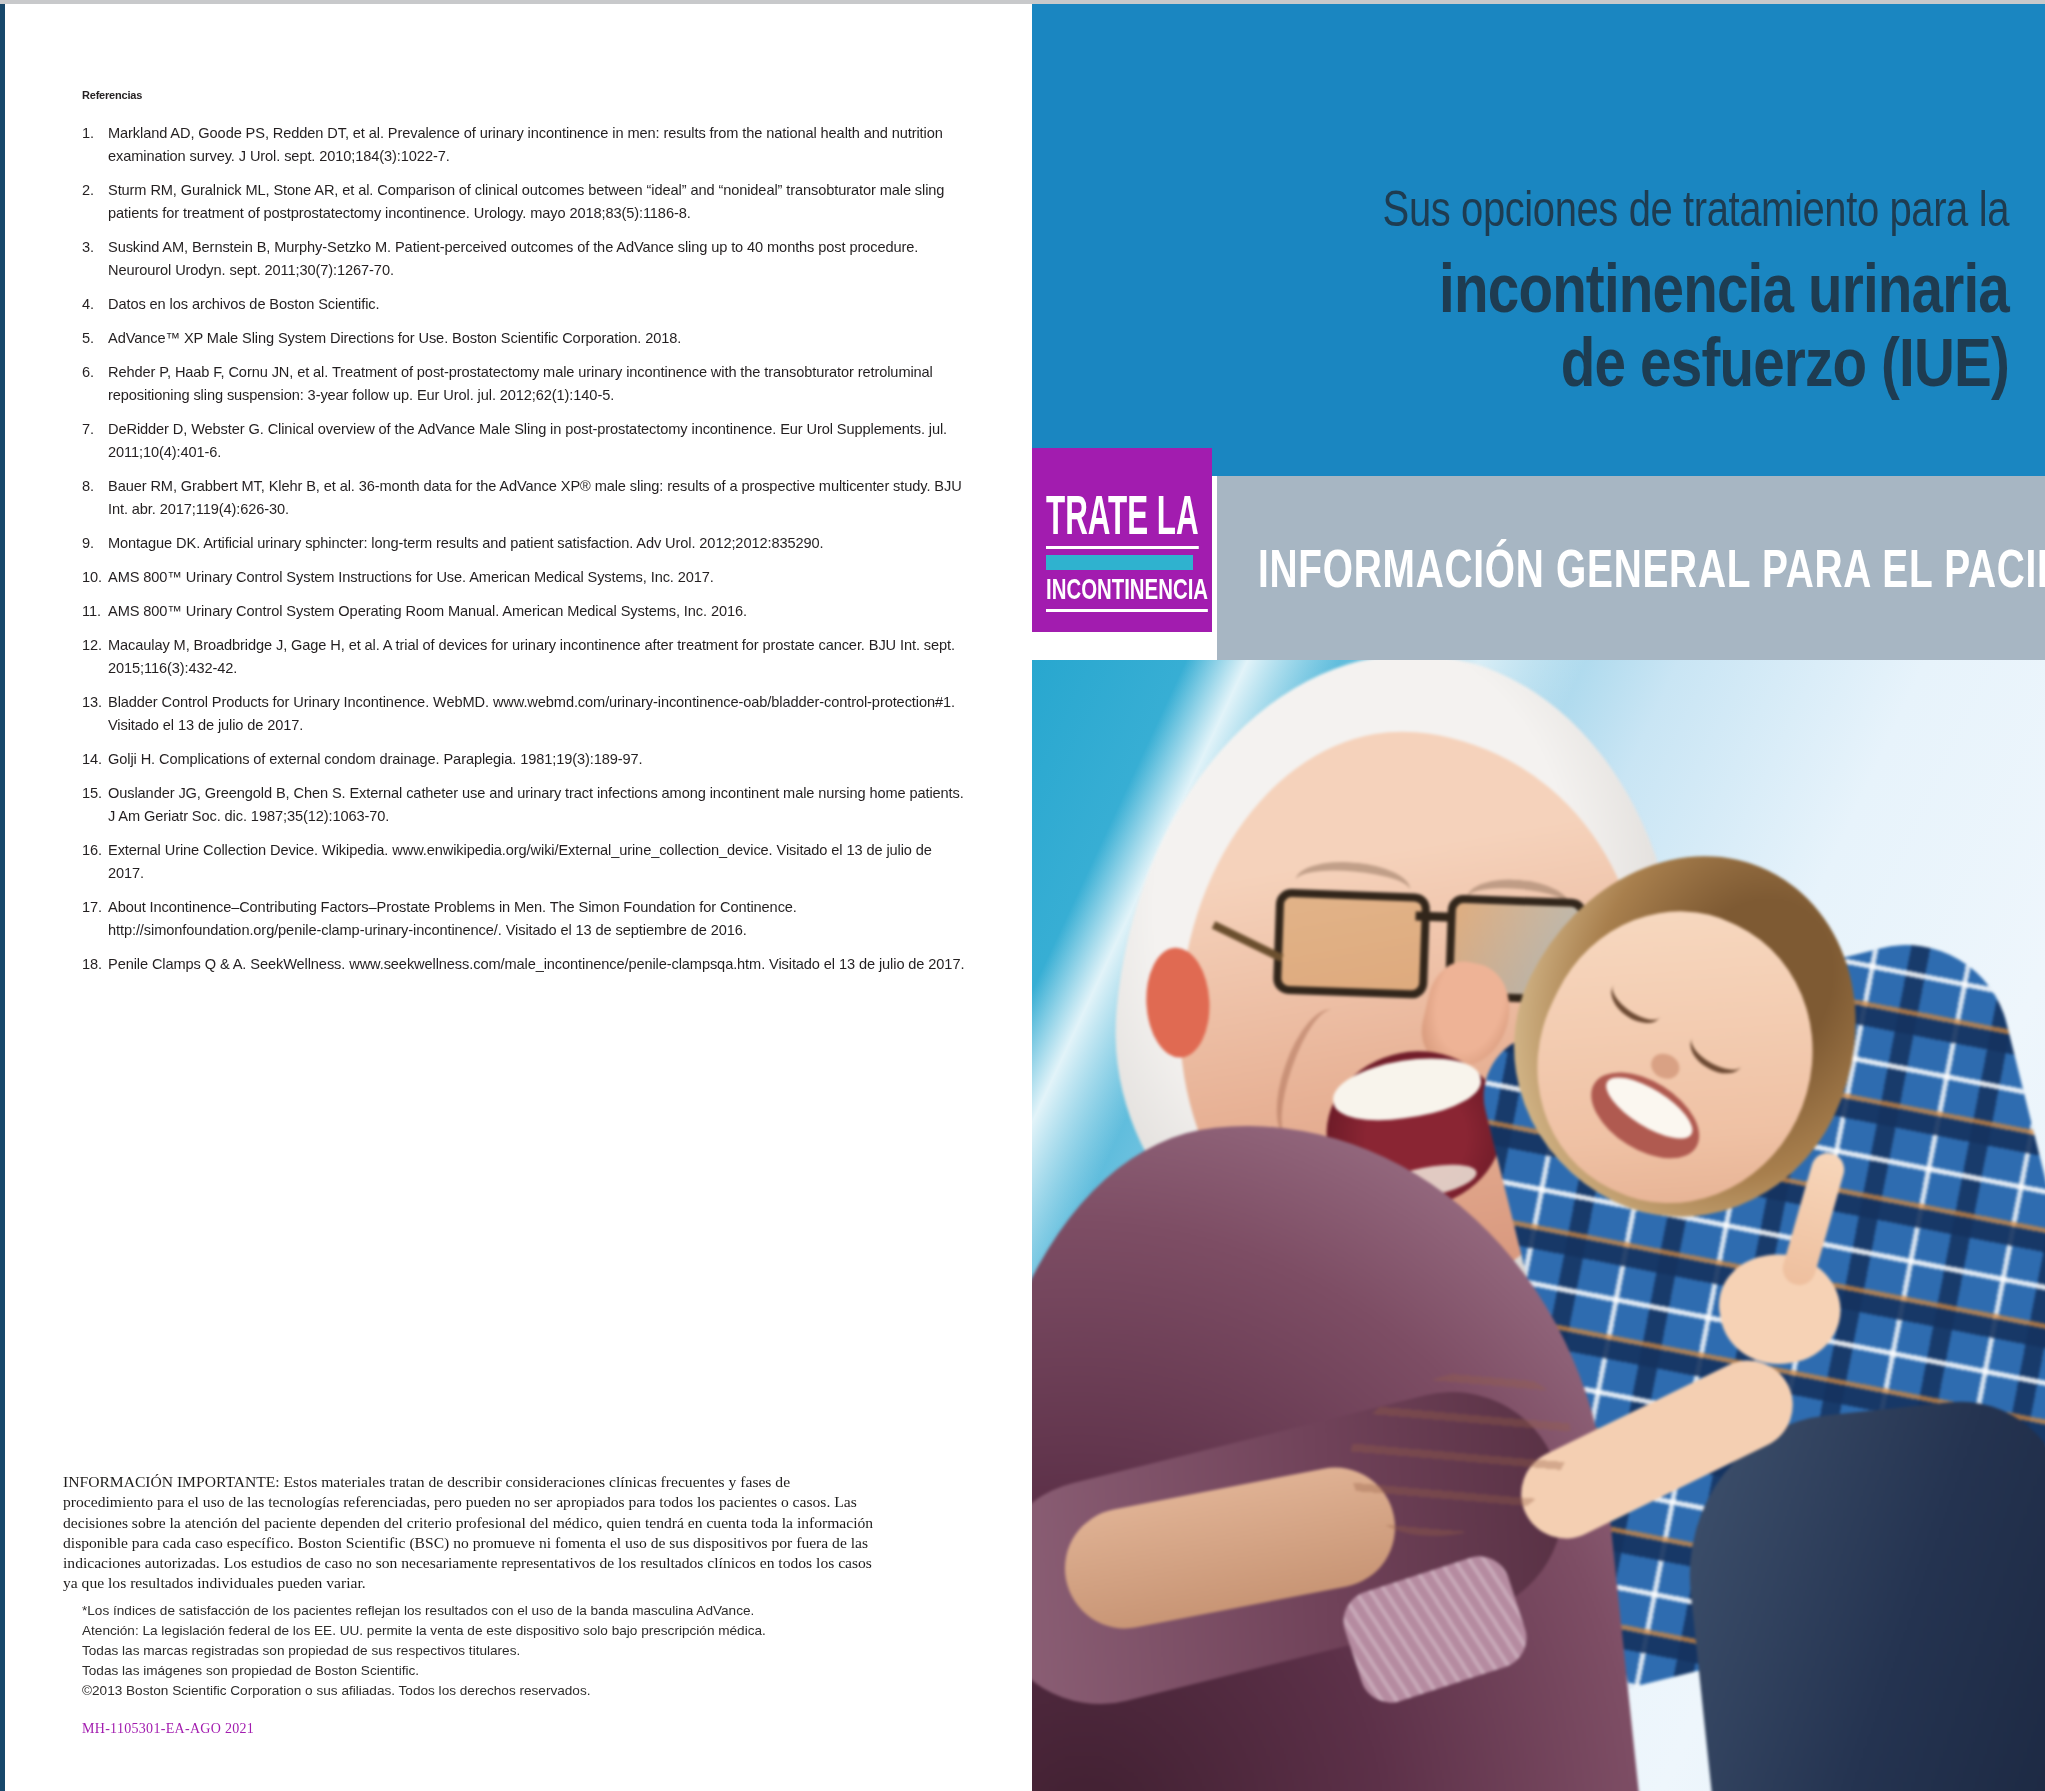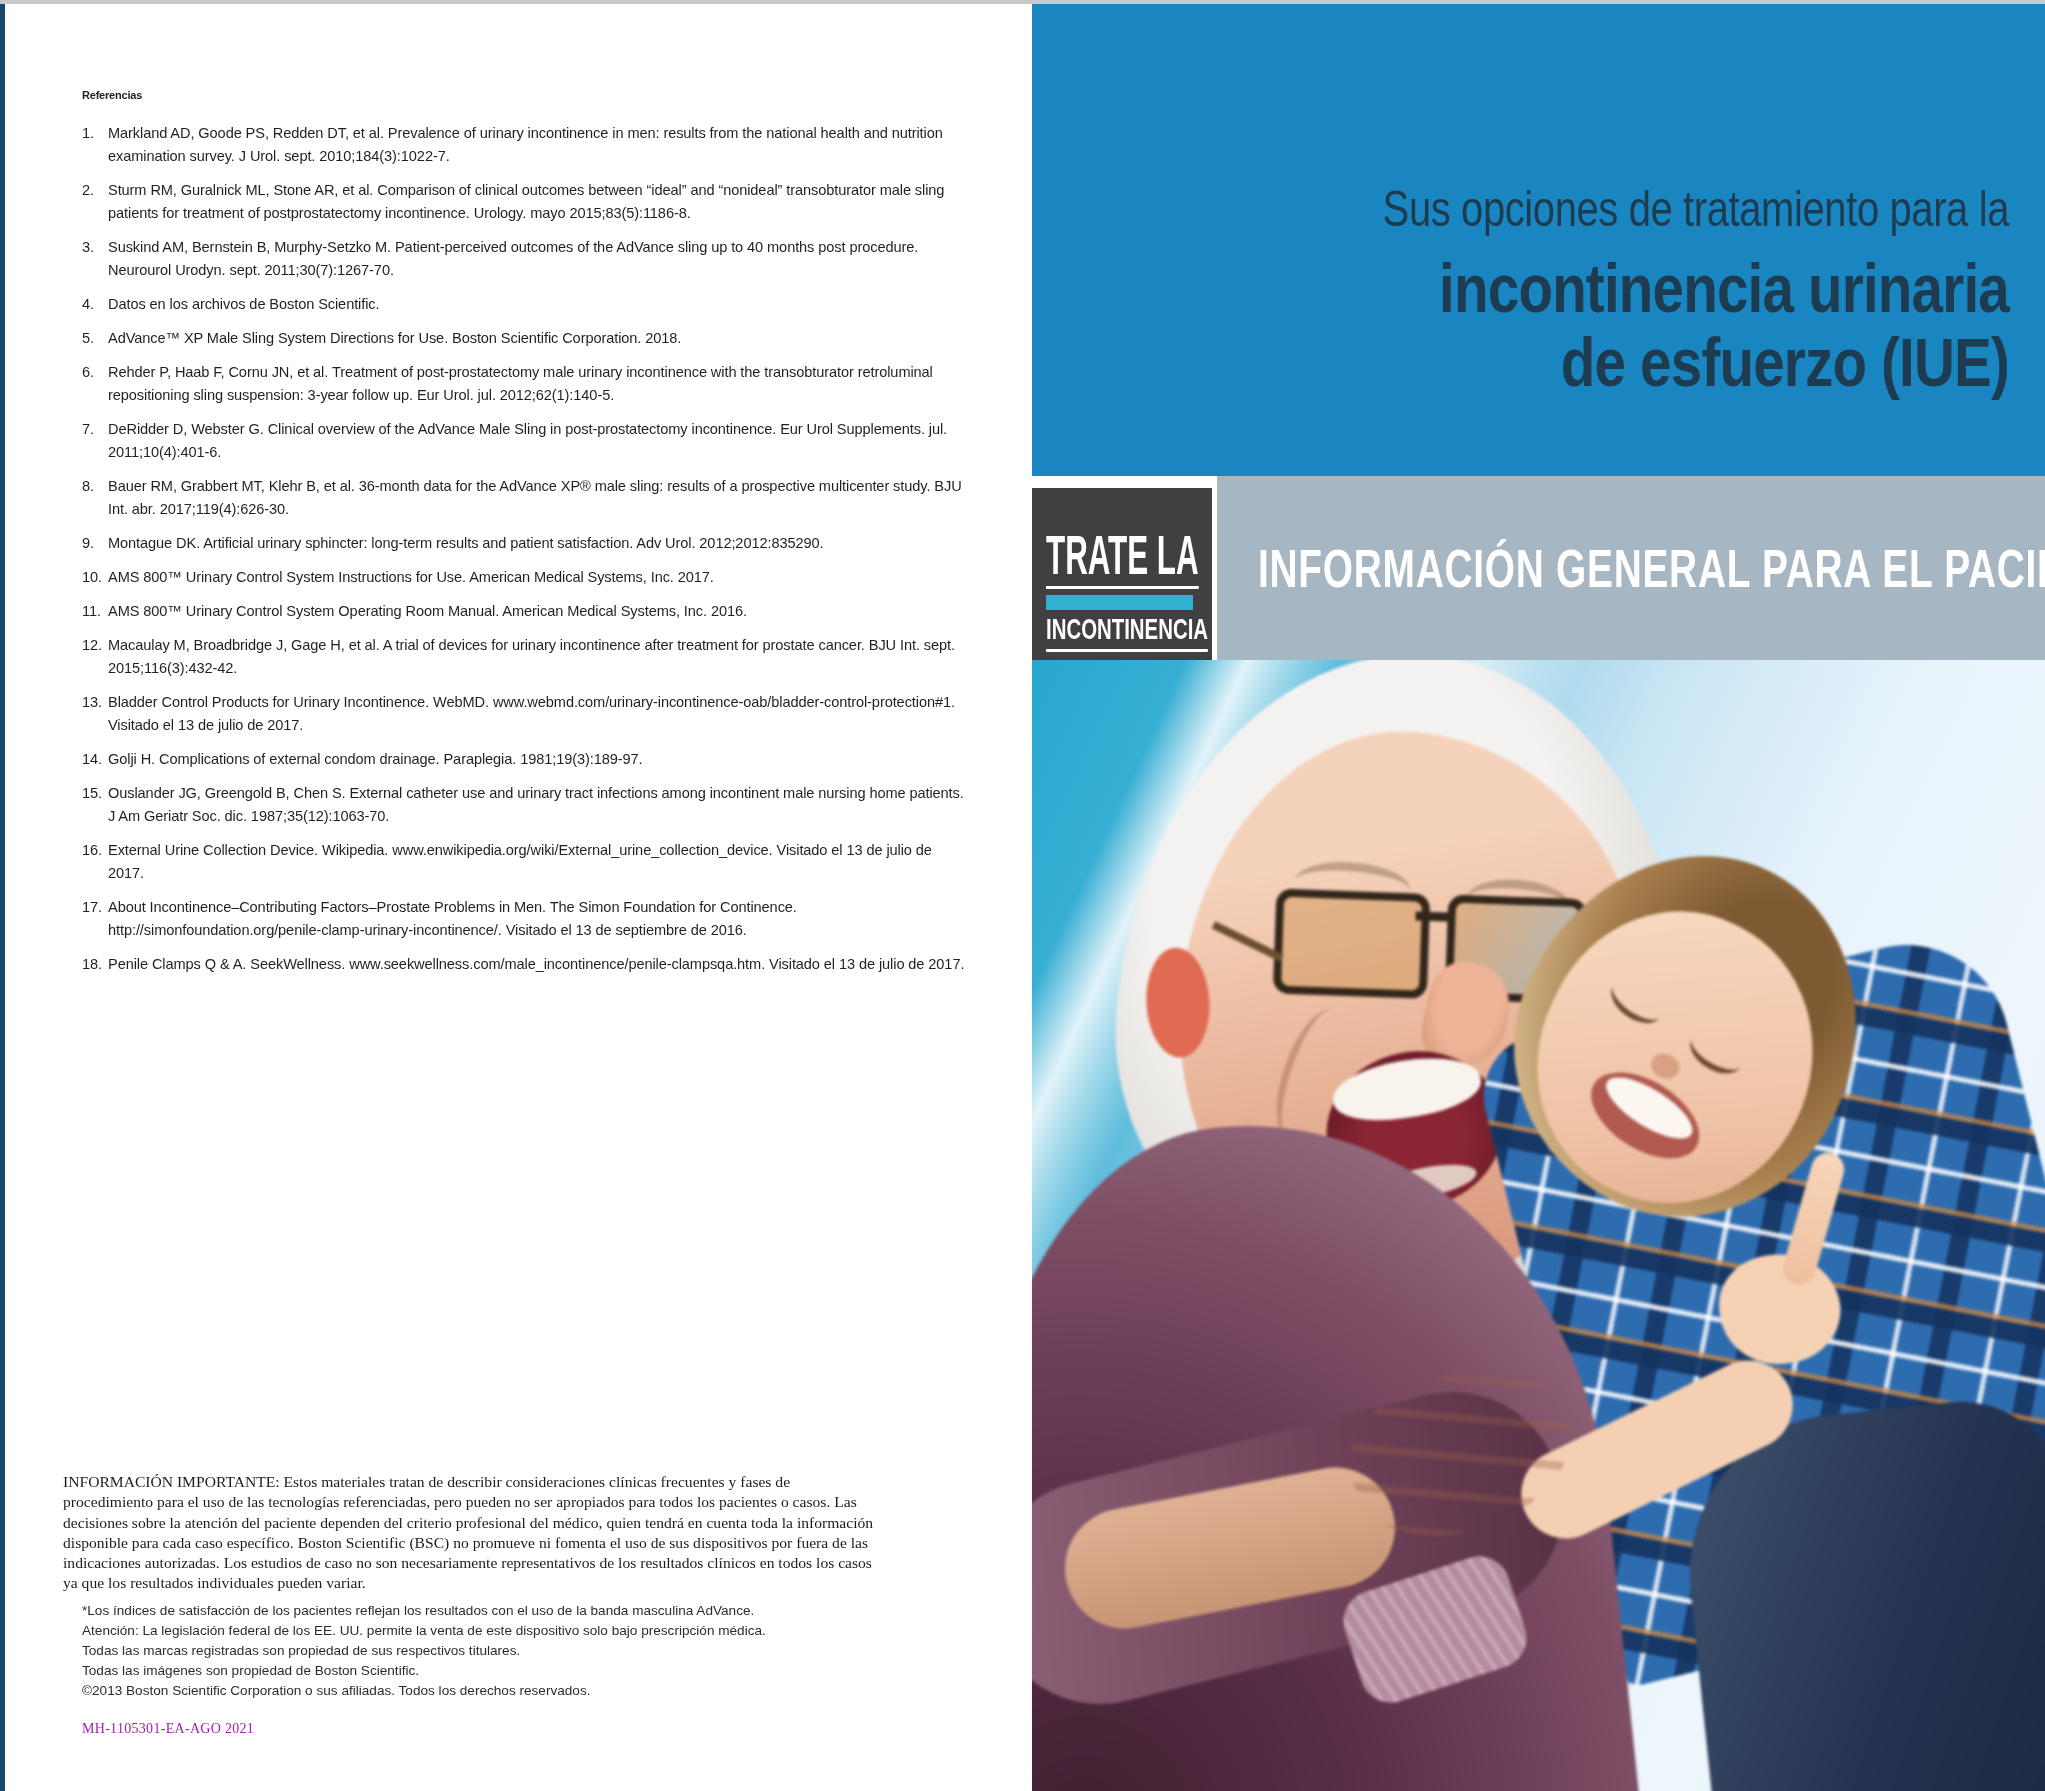--- a/index.html
+++ b/index.html
@@ -27,21 +27,21 @@
             font-size:14px;color:#a21caf;letter-spacing:0.3px;}
 
   
   .cover{position:absolute;left:1032px;top:4.2px;width:1014px;height:472px;background:#1a86c1;}
   .cover-title{position:absolute;right:37px;top:176px;width:887px;text-align:right;color:#1e3c51;}
   .cover-title .t1{font-size:50px;font-weight:400;letter-spacing:-0.5px;white-space:nowrap;
                    transform:scaleX(0.80);transform-origin:100% 50%;margin-bottom:13.6px;}
   .cover-title .t2{font-size:69px;font-weight:bold;letter-spacing:-1px;line-height:1.08;white-space:nowrap;
                    transform:scaleX(0.82);transform-origin:100% 50%;}
 
-  .badge{position:absolute;left:1032px;top:488px;width:180px;height:184px;background:#404040;
+  .badge{position:absolute;left:1032px;top:448px;width:180px;height:184px;background:#a21caf;
          overflow:hidden;}
   .badge-inner{position:absolute;left:13.6px;top:41px;}
   .badge-word1{display:inline-block;white-space:nowrap;color:#ffffff;font-weight:bold;font-size:55px;
                line-height:0.95;border-bottom:3.1px solid #ffffff;padding-bottom:5.2px;
                transform:scaleX(0.57);transform-origin:0 50%;}
   .badge-bar{width:147px;height:15.6px;background:#2fb2cf;margin-top:5.2px;}
   .badge-word2{display:inline-block;white-space:nowrap;color:#ffffff;font-weight:bold;font-size:30px;
                line-height:1.0;border-bottom:3.1px solid #ffffff;padding-bottom:4.2px;margin-top:4.2px;
                transform:scaleX(0.68);transform-origin:0 50%;}
 
@@ -146,21 +146,21 @@
       <h2>Referencias</h2>
       <ol class="ref-list">
 
           <li class="ref-item">
             <span class="ref-num">1.</span>
             <span class="ref-text">Markland AD, Goode PS, Redden DT, et al. Prevalence of urinary incontinence in men: results from the national health and nutrition examination survey. J Urol. sept. 2010;184(3):1022-7.</span>
           </li>
 
           <li class="ref-item">
             <span class="ref-num">2.</span>
-            <span class="ref-text">Sturm RM, Guralnick ML, Stone AR, et al. Comparison of clinical outcomes between “ideal” and “nonideal” transobturator male sling patients for treatment of postprostatectomy incontinence. Urology. mayo 2015;83(5):1186-8.</span>
+            <span class="ref-text">Sturm RM, Guralnick ML, Stone AR, et al. Comparison of clinical outcomes between “ideal” and “nonideal” transobturator male sling patients for treatment of postprostatectomy incontinence. Urology. mayo 2018;83(5):1186-8.</span>
           </li>
 
           <li class="ref-item">
             <span class="ref-num">3.</span>
             <span class="ref-text">Suskind AM, Bernstein B, Murphy-Setzko M. Patient-perceived outcomes of the AdVance sling up to 40 months post procedure. Neurourol Urodyn. sept. 2011;30(7):1267-70.</span>
           </li>
 
           <li class="ref-item">
             <span class="ref-num">4.</span>
             <span class="ref-text">Datos en los archivos de Boston Scientific.</span>

